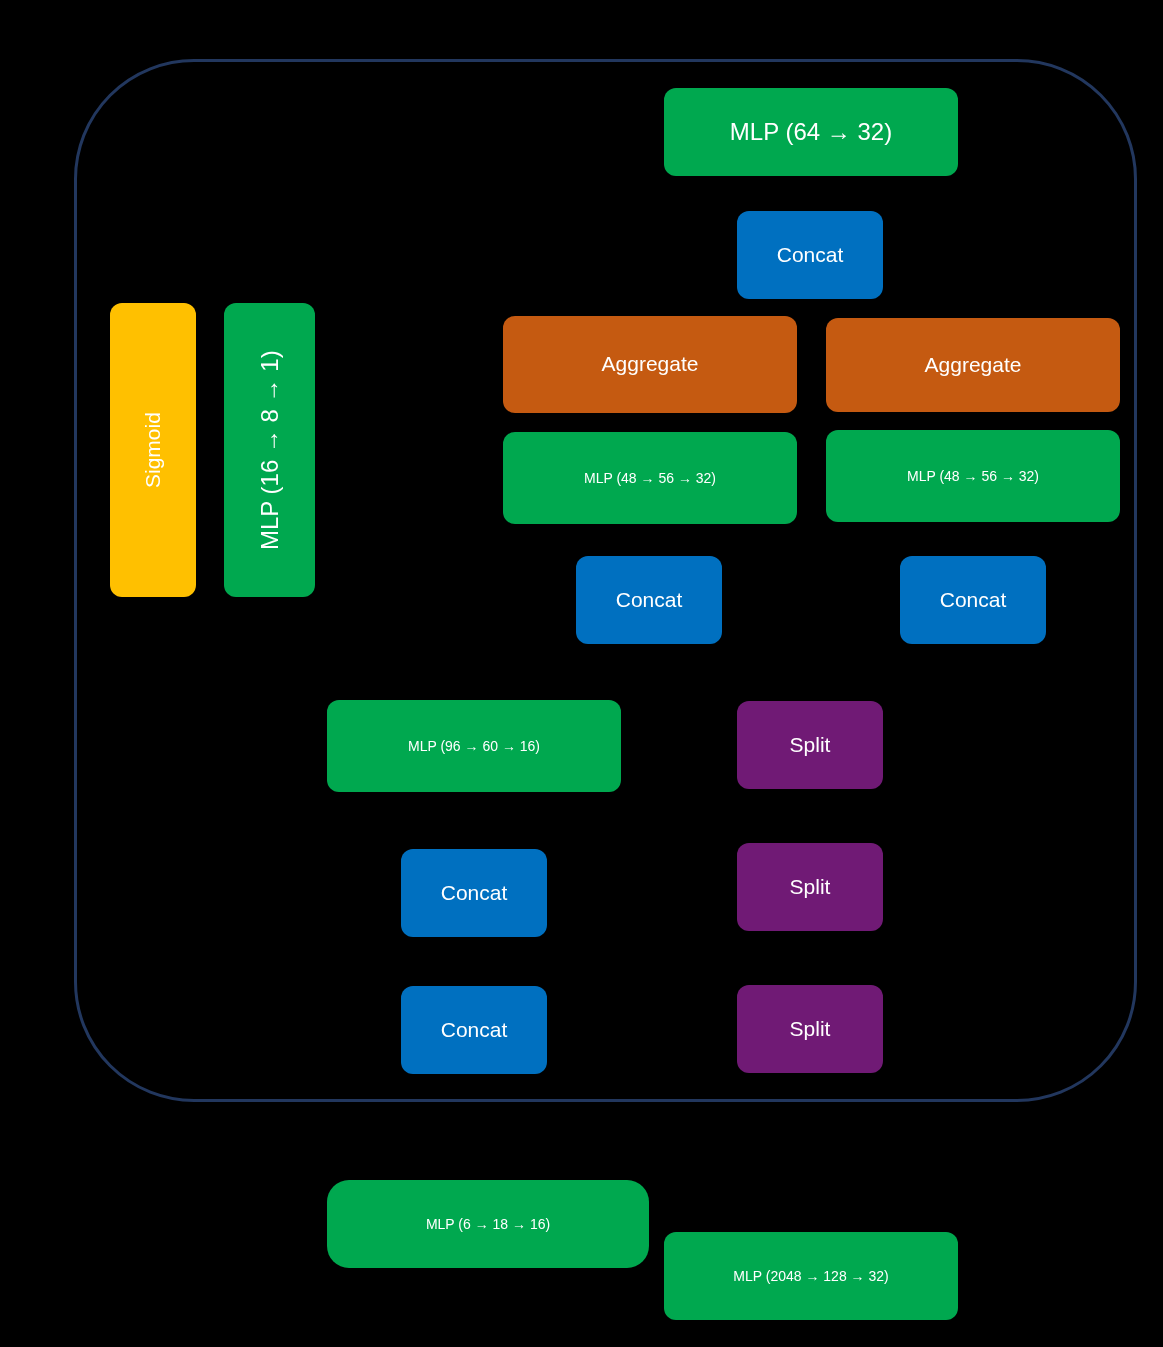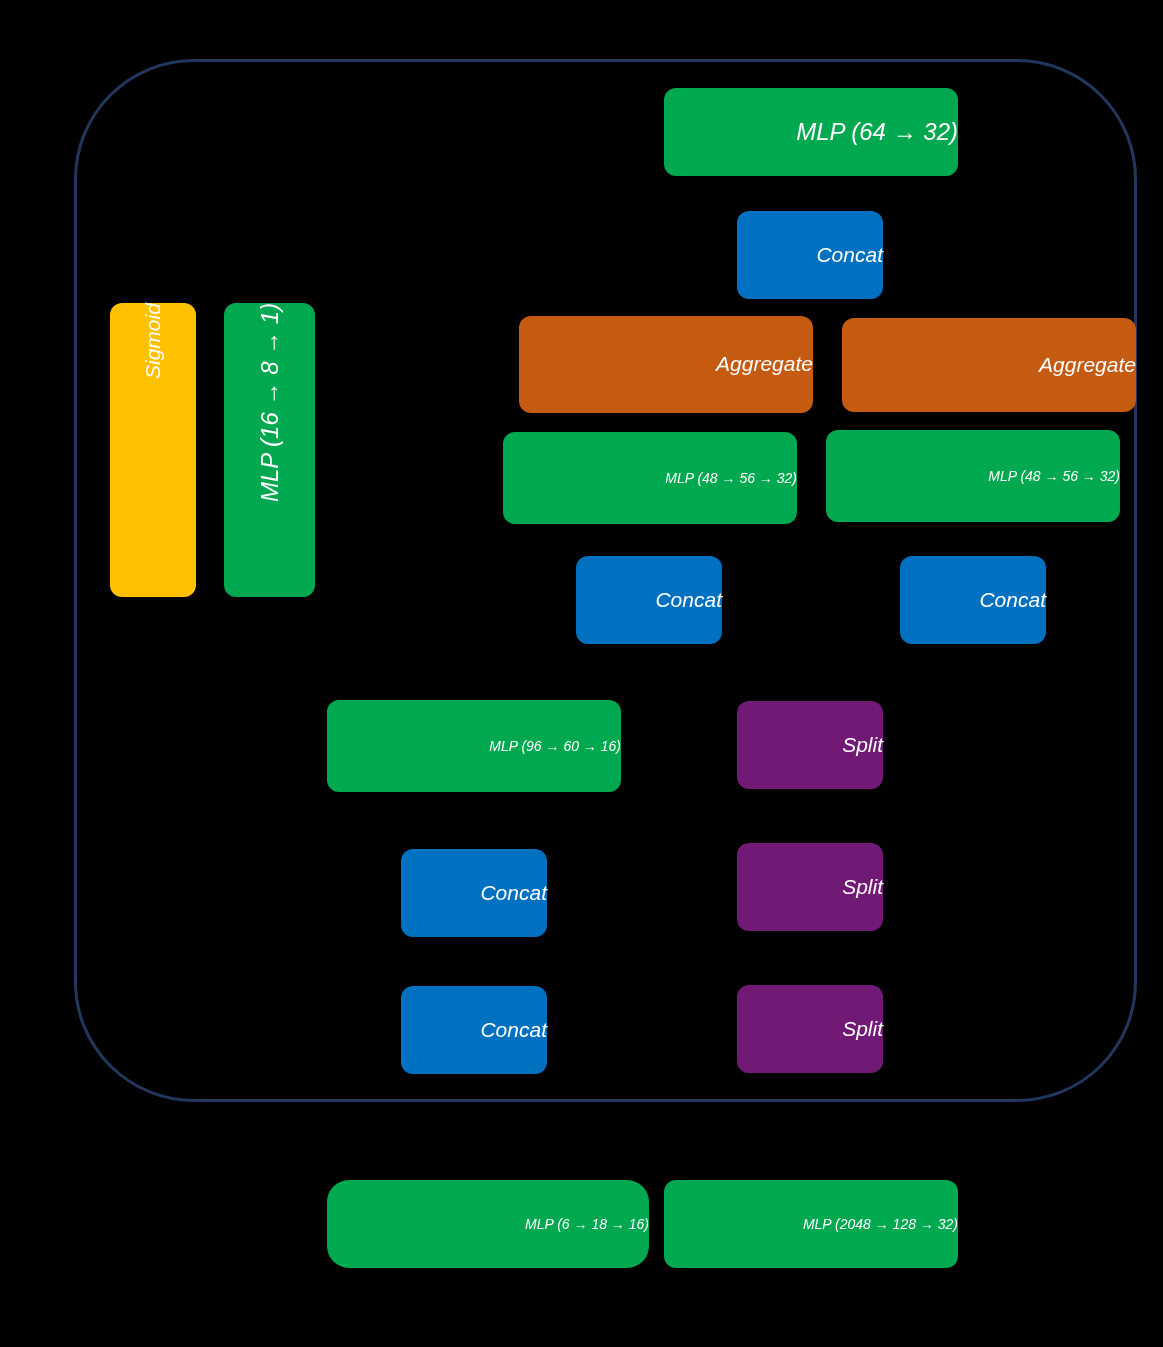--- a/index.html
+++ b/index.html
@@ -24,36 +24,35 @@
     height: 1043px;
     border: 3px solid #22375e;
     border-radius: 120px;
     box-sizing: border-box;
     background: transparent;
   }
   .node {
     position: absolute;
     display: flex;
     align-items: center;
-    justify-content: flex-end;
+    justify-content: center;
     border-radius: 12px;
     color: #ffffff;
     text-align: center;
     line-height: 1.15;
     box-sizing: border-box;
-    font-style: italic;
     -webkit-font-smoothing: antialiased;
   }
   .node.vertical {
     writing-mode: vertical-rl;
     transform: rotate(180deg);
   }
   .node.green  { background: #00a84f; }
   .node.blue   { background: #0070c0; }
-  .node.orange { background: #c55a11; margin-left: 16px; }
+  .node.orange { background: #c55a11; }
   .node.purple { background: #701a75; }
   .node.yellow { background: #ffc000; }
 
   .fs-lg { font-size: 21px; }
   .fs-md { font-size: 24px; }
   .fs-sm { font-size: 14px; }
 </style>
 </head>
 <body>
 
@@ -104,17 +103,17 @@
       </div>
       <div class="node blue fs-lg" style="left: 401px; top: 986px; width: 146px; height: 88px;">
         <span>Concat</span>
       </div>
       <div class="node purple fs-lg" style="left: 737px; top: 985px; width: 146px; height: 88px;">
         <span>Split</span>
       </div>
       <div class="node green fs-sm" style="left: 327px; top: 1180px; width: 322px; height: 88px; border-radius: 22px;">
         <span>MLP (6 → 18 → 16)</span>
       </div>
-      <div class="node green fs-sm" style="left: 664px; top: 1180px; width: 294px; height: 88px;">
+      <div class="node green fs-sm" style="left: 664px; top: 1232px; width: 294px; height: 88px;">
         <span>MLP (2048 → 128 → 32)</span>
       </div>
     </div>
 </div>
 
 </body></html>

